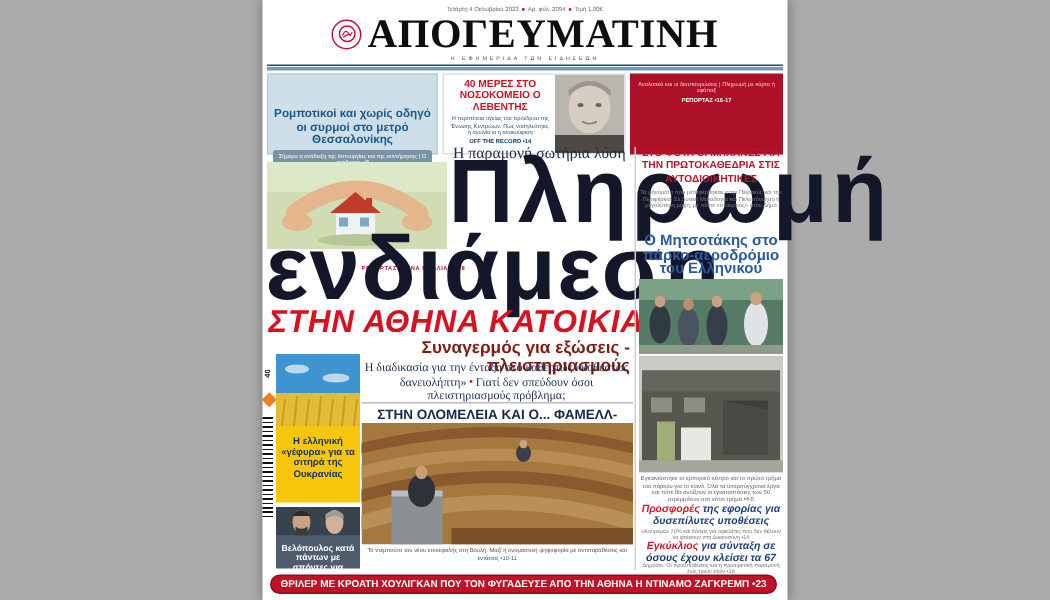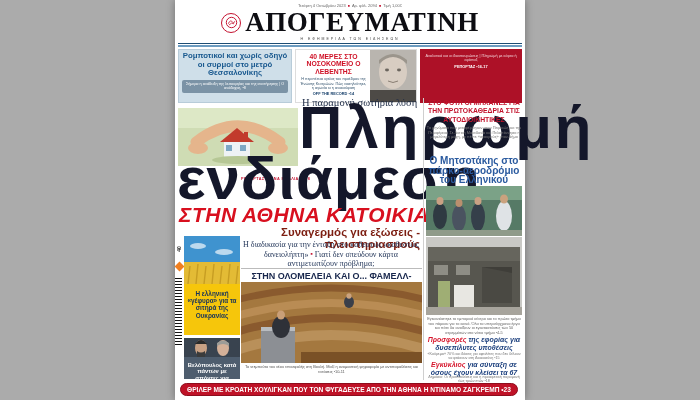--- a/index.html
+++ b/index.html
@@ -12,21 +12,21 @@
   .sq::before{content:"■";}
   .mast{top:9px;left:0;width:100%;display:flex;align-items:center;justify-content:center;gap:4px;}
   .logo{width:20px;height:20px;border-radius:50%;border:1.6px solid #c41230;box-sizing:border-box;display:flex;align-items:center;justify-content:center;}
   .logo svg{width:13px;height:13px;}
   .title{font-family:"Liberation Serif",serif;font-weight:bold;font-size:27px;color:#0d0d12;letter-spacing:0.5px;line-height:27px;}
   .tagline{top:37px;left:0;width:100%;text-align:center;font-size:3.5px;letter-spacing:2px;color:#444;}
   .rule{top:43px;left:3px;width:344px;height:4px;background:linear-gradient(#1d4d74 0 25%,#ffffff 25% 40%,#6d9cc0 40% 100%);}
   
   .teaser{top:49px;height:54px;box-sizing:border-box;}
   .t1{left:3px;width:114px;background:#cfdfe9;border:1px solid #b8ccd9;padding:2px 3px;}
-  .t1 .hd{color:#19598f;font-weight:bold;font-size:7.8px;line-height:8.6px;text-align:center;}
+  .t1 .hd{color:#19598f;font-weight:bold;font-size:7.8px;line-height:8.6px;text-align:center;margin-top:20px;}
   .t1 .sub{margin-top:2px;background:#7b93a6;border-radius:2px;color:#fff;font-size:3.8px;line-height:4.6px;text-align:center;padding:2px 3px;}
   .t2{left:120px;width:122px;background:#fff;border:1px solid #ddd;display:flex;}
   .t2txt{width:74px;padding:3px 2px 2px 3px;box-sizing:border-box;}
   .t2 .kick{color:#cf1126;font-weight:bold;font-size:6.8px;line-height:7.4px;text-align:center;}
   .t2 .sub{margin-top:2px;color:#33536e;font-size:3.8px;line-height:4.4px;text-align:center;}
   .t2 .sect{margin-top:1px;color:#17406b;font-weight:bold;font-size:3.9px;text-align:center;}
   .t2ph{flex:1;}
   .t3{left:245px;width:102px;background:#ad1127;padding:3px;}
   .t3 .hd{color:#ffffff;font-weight:bold;font-size:7.4px;line-height:8.2px;text-align:center;}
   .t3 .sub{margin-top:2px;color:#f0ccd2;font-size:3.8px;line-height:4.4px;text-align:center;}
@@ -132,21 +132,21 @@
       <rect x="66" y="24" width="4" height="8" fill="#c23a2c"></rect>
       <ellipse cx="60" cy="52" rx="26" ry="4" fill="#b6c795"></ellipse>
     </svg>
   </div>
   <div class="abs h1a">Πληρωμή</div>
   <div class="abs byline">ΡΕΠΟΡΤΑΖ: ΝΕΝΑ ΜΑΛΛΙΑΡΑ •8</div>
   <div class="abs h1b">ενδιάμεση</div>
   <div class="abs subhead">ΣΤΗΝ ΑΘΗΝΑ ΚΑΤΟΙΚΙΑ</div>
   <div class="abs alert">Συναγερμός για εξώσεις - πλειστηριασμούς</div>
   <div class="abs body">
-    <span>Η διαδικασία για την ένταξη στο καθεστώς «καθεστώς δανειολήπτη»</span><span class="sq"></span><span>Γιατί δεν σπεύδουν κάρτα αντιμετωπίζουν πρόβλημα;</span>
+    <span>Η διαδικασία για την ένταξη στο καθεστώς «καθεστώς δανειολήπτη»</span><span class="sq"></span><span>Γιατί δεν σπεύδουν όσοι πλειστηριασμούς πρόβλημα;</span>
   </div>
 
   <div class="abs parl-h">ΣΤΗΝ ΟΛΟΜΕΛΕΙΑ ΚΑΙ Ο... ΦΑΜΕΛΛ-ΑΚΗΣ</div>
   <div class="abs parl-photo">
     <svg width="100%" height="100%" viewBox="0 0 181 81" preserveAspectRatio="none">
       <rect width="181" height="81" fill="#a4783f"></rect>
       <path d="M-5 18 Q90 -6 186 18" stroke="#8a5a2e" stroke-width="7" fill="none"></path>
       <path d="M-5 34 Q90 8 186 34" stroke="#b98c54" stroke-width="8" fill="none"></path>
       <path d="M-5 50 Q90 22 186 50" stroke="#8a5a2e" stroke-width="8" fill="none"></path>
       <path d="M-5 68 Q90 38 186 68" stroke="#b9905a" stroke-width="10" fill="none"></path>

